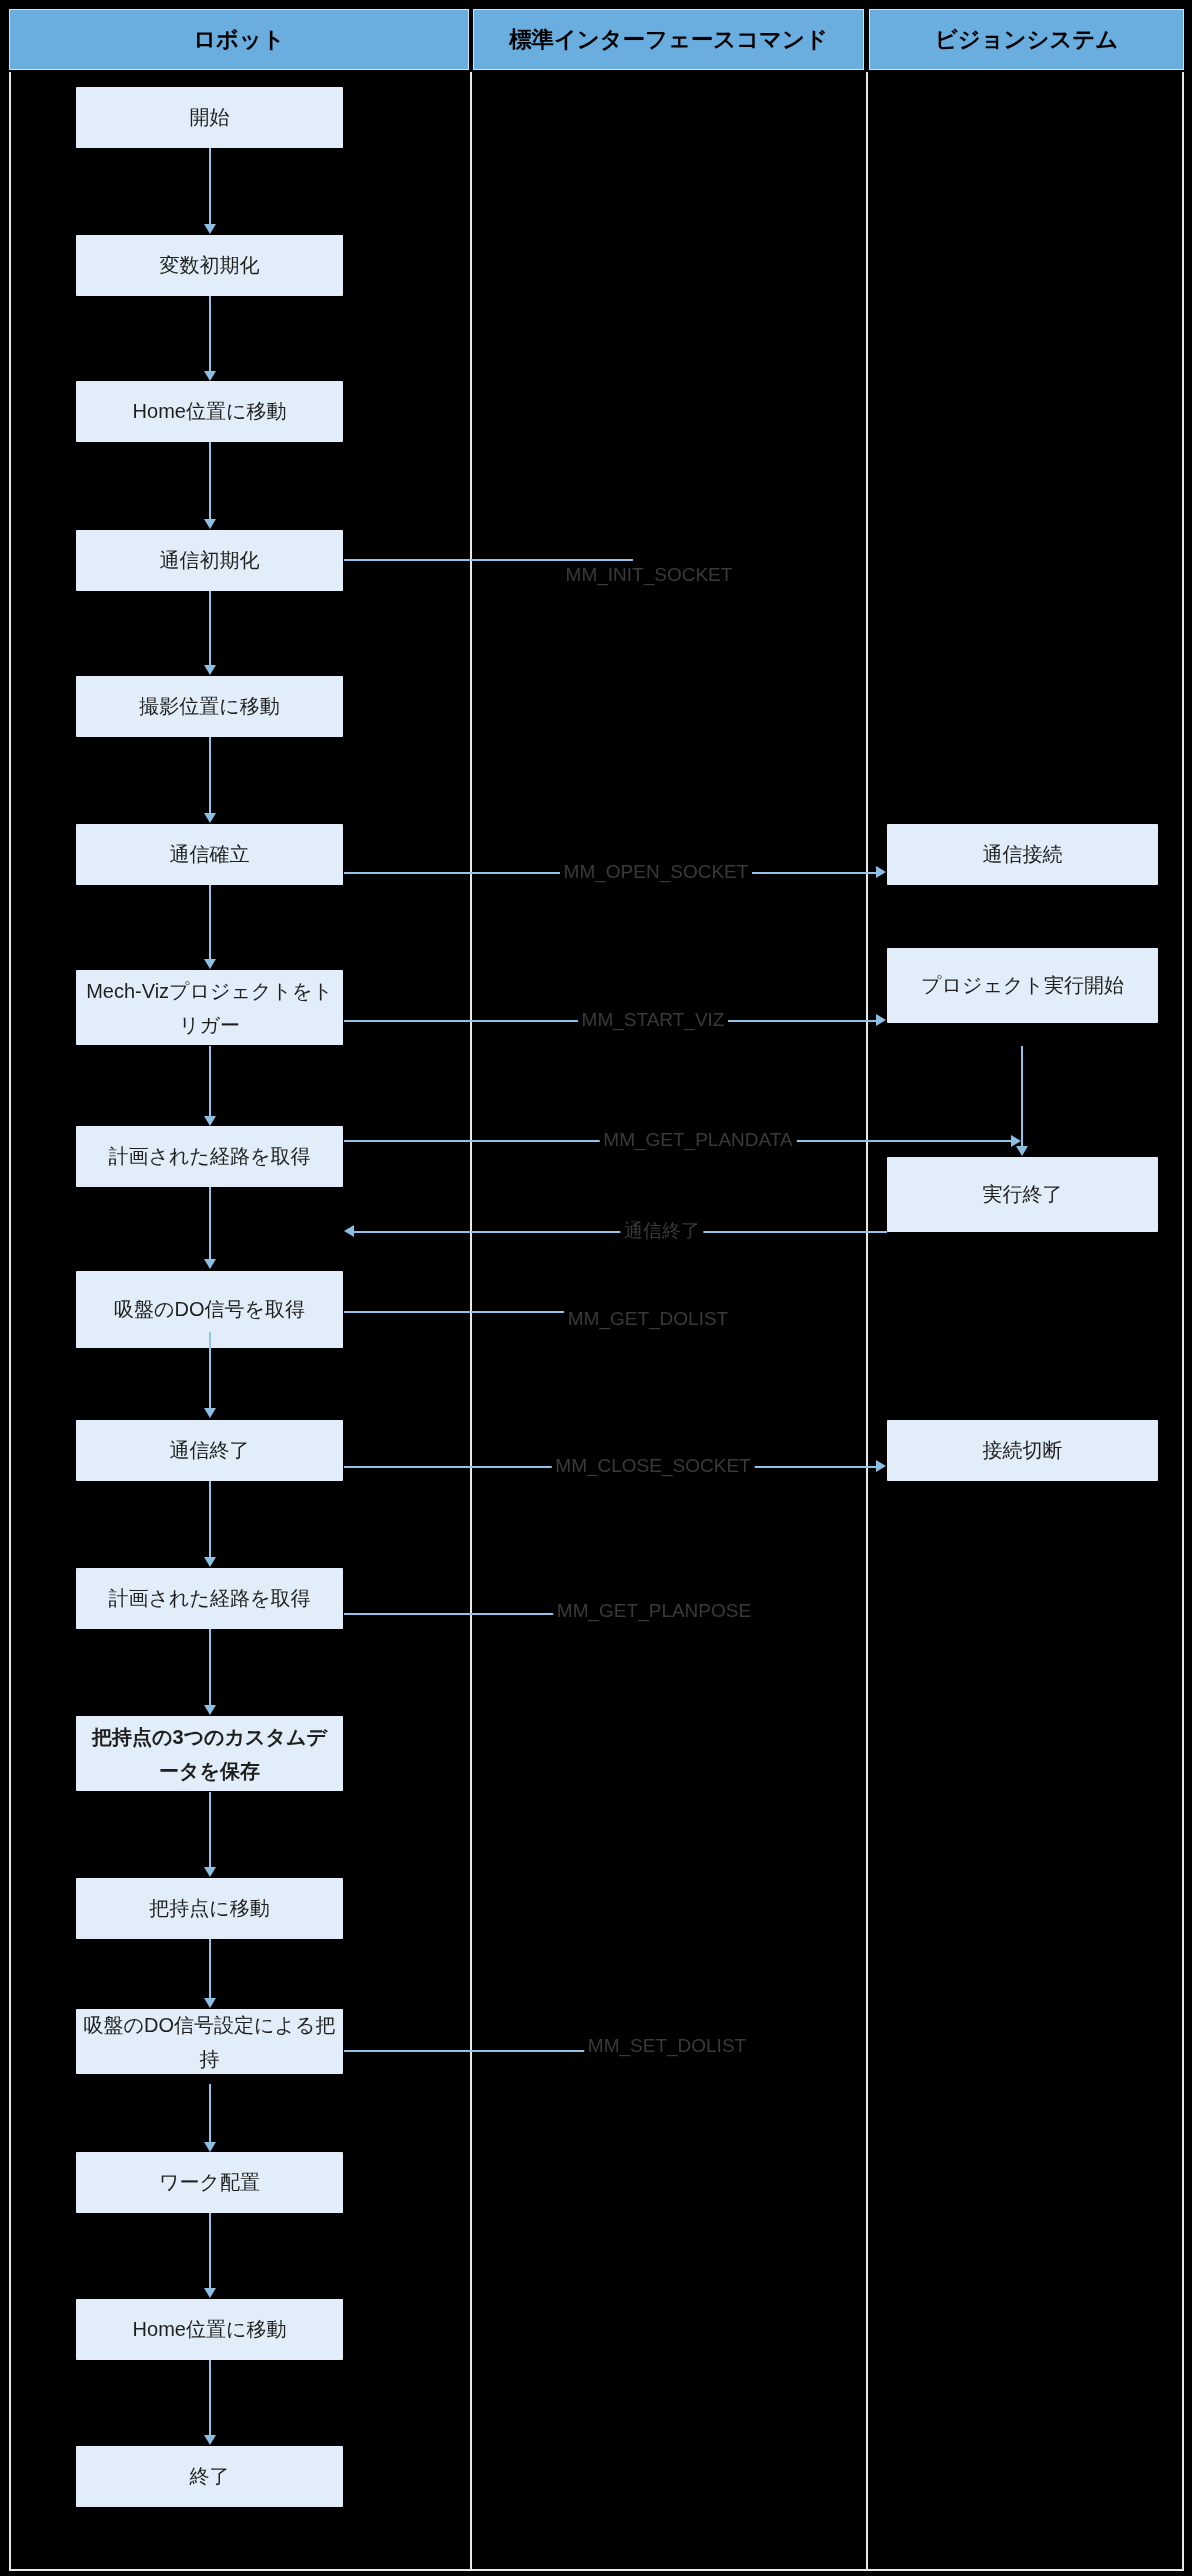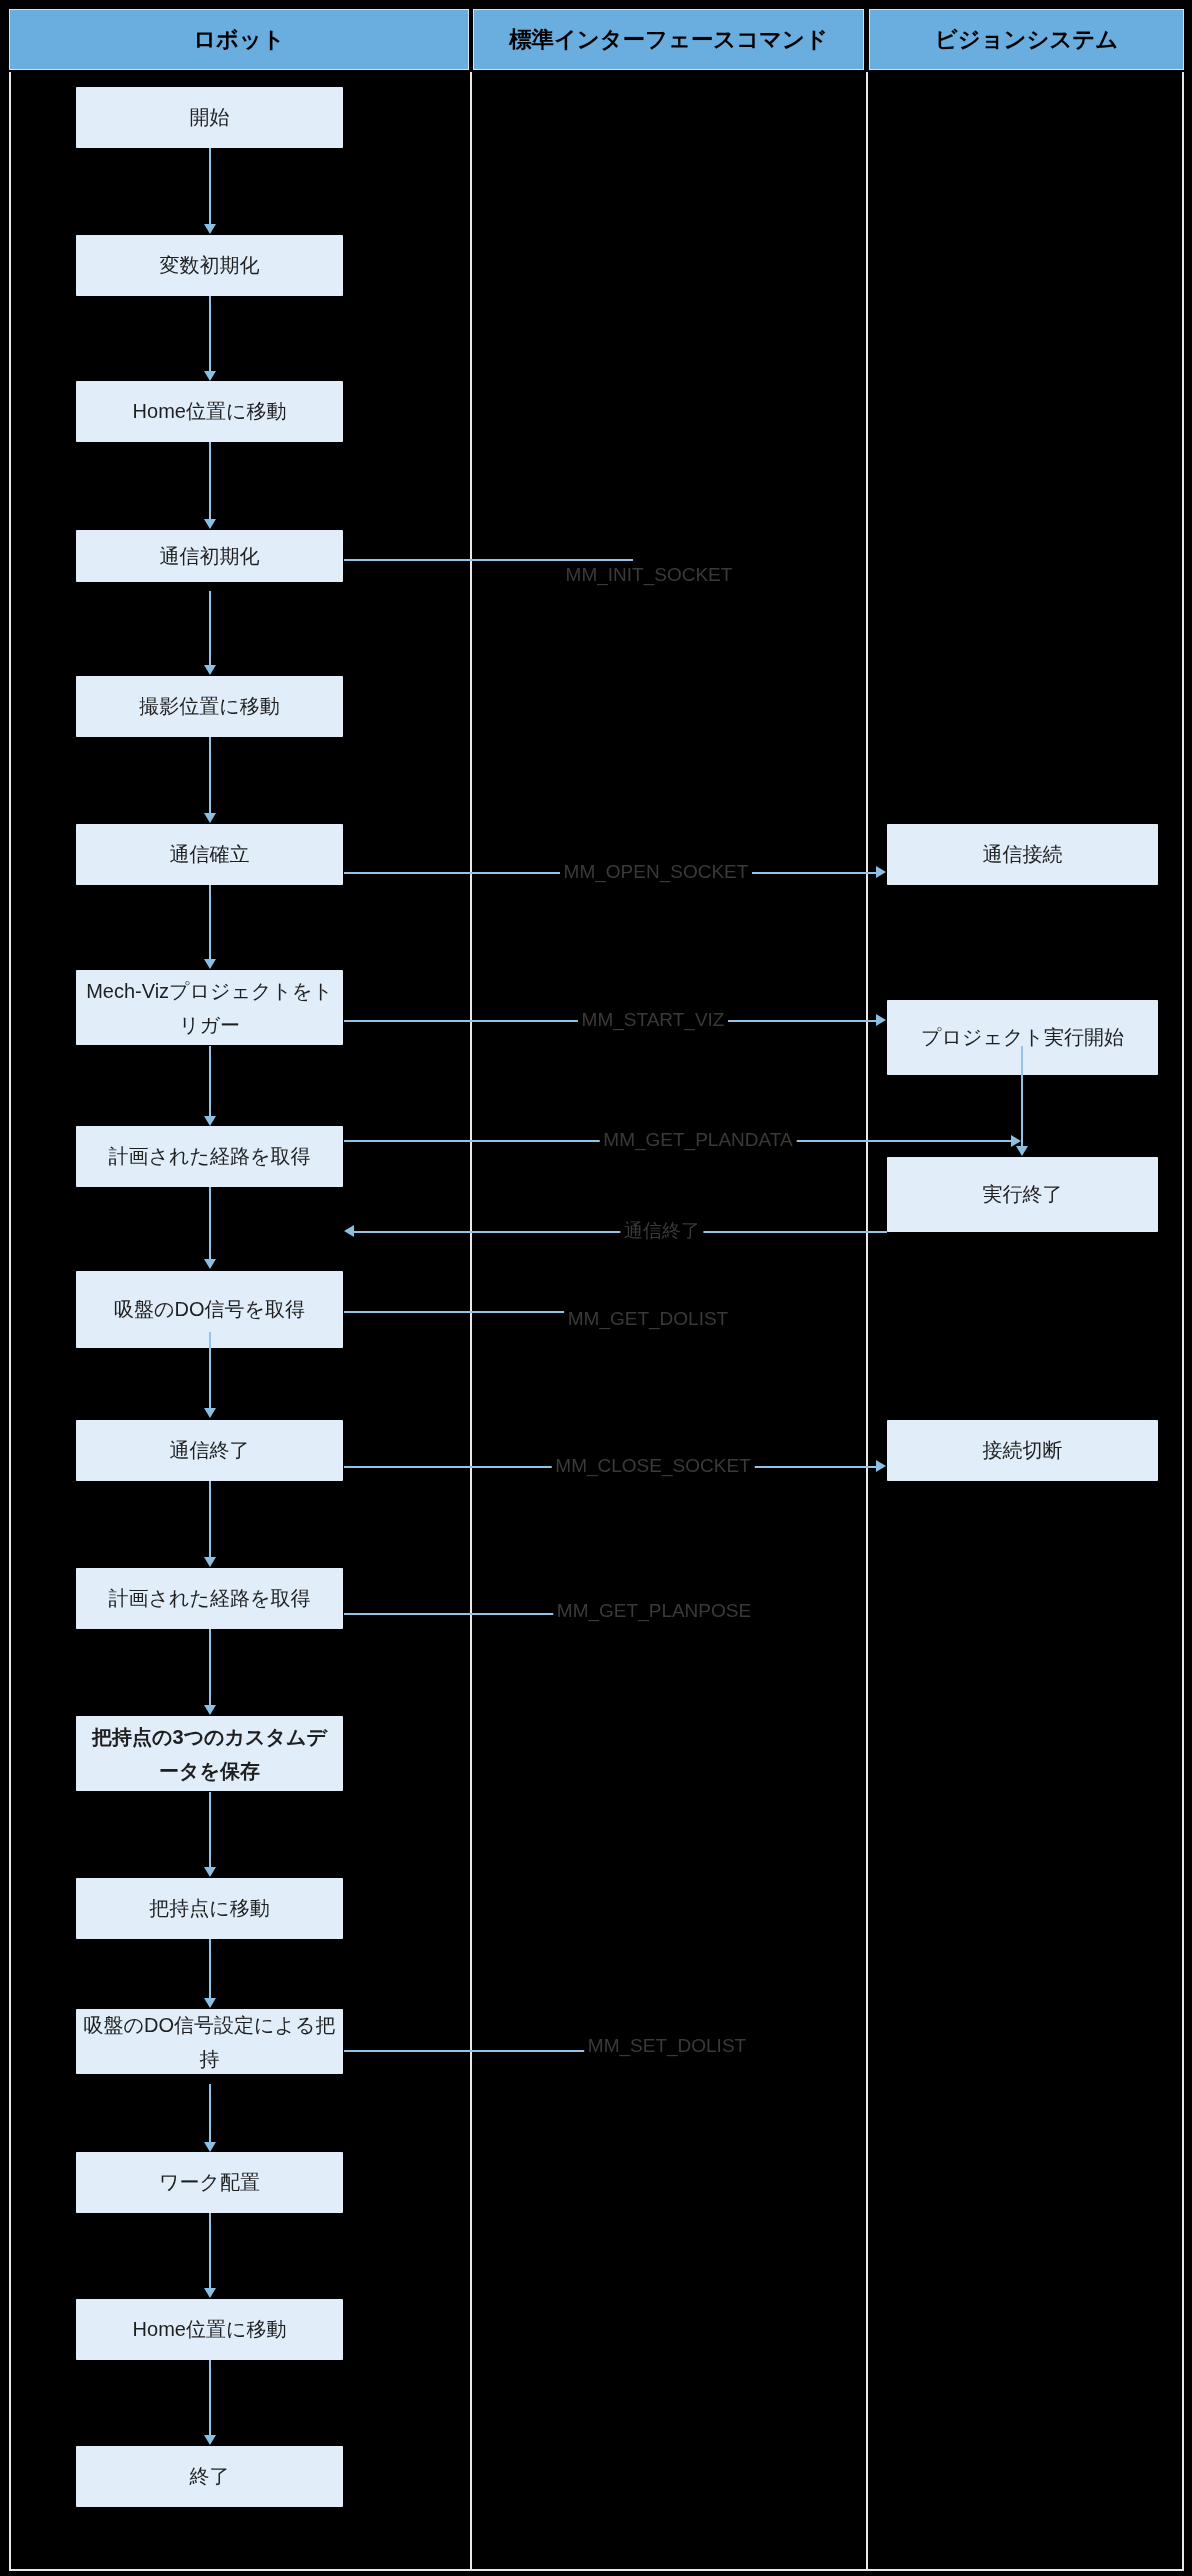--- a/index.html
+++ b/index.html
@@ -135,21 +135,21 @@
   <div class="frame-line" id="frame-bottom"></div>
   <div class="lane-divider" id="div-1"></div>
   <div class="lane-divider" id="div-2"></div>
 
   <div class="node robot" style="top:87px; height:61px;">開始</div>
 
   <div class="node robot" style="top:235px; height:61px;">変数初期化</div>
 
   <div class="node robot" style="top:381px; height:61px;">Home位置に移動</div>
 
-  <div class="node robot" style="top:530px; height:52px;">通信初期化</div>
+  <div class="node robot" style="top:530px; height:61px;">通信初期化</div>
 
   <div class="node robot" style="top:676px; height:61px;">撮影位置に移動</div>
 
   <div class="node robot" style="top:824px; height:61px;">通信確立</div>
 
   <div class="node robot" style="top:970px; height:75px; line-height:34px;">Mech-Vizプロジェクトをトリガー</div>
 
   <div class="node robot" style="top:1126px; height:61px;">計画された経路を取得</div>
 
   <div class="node robot" style="top:1271px; height:77px;">吸盤のDO信号を取得</div>
@@ -165,21 +165,21 @@
   <div class="node robot" style="top:2009px; height:65px; line-height:34px;">吸盤のDO信号設定による把持</div>
 
   <div class="node robot" style="top:2152px; height:61px;">ワーク配置</div>
 
   <div class="node robot" style="top:2299px; height:61px;">Home位置に移動</div>
 
   <div class="node robot" style="top:2446px; height:61px;">終了</div>
 
   <div class="node vision" style="top:824px; height:61px;">通信接続</div>
 
-  <div class="node vision" style="top:1000px; height:75px;">プロジェクト実行開始</div>
+  <div class="node vision" style="top:948px; height:75px;">プロジェクト実行開始</div>
 
   <div class="node vision" style="top:1157px; height:75px;">実行終了</div>
 
   <div class="node vision" style="top:1420px; height:61px;">接続切断</div>
 
   <div class="vline" style="left:209px; top:148px; height:77px;"></div>
   <div class="arrow-down" style="left:204px; top:224px;"></div>
 
   <div class="vline" style="left:209px; top:296px; height:75px;"></div>
   <div class="arrow-down" style="left:204px; top:371px;"></div>

